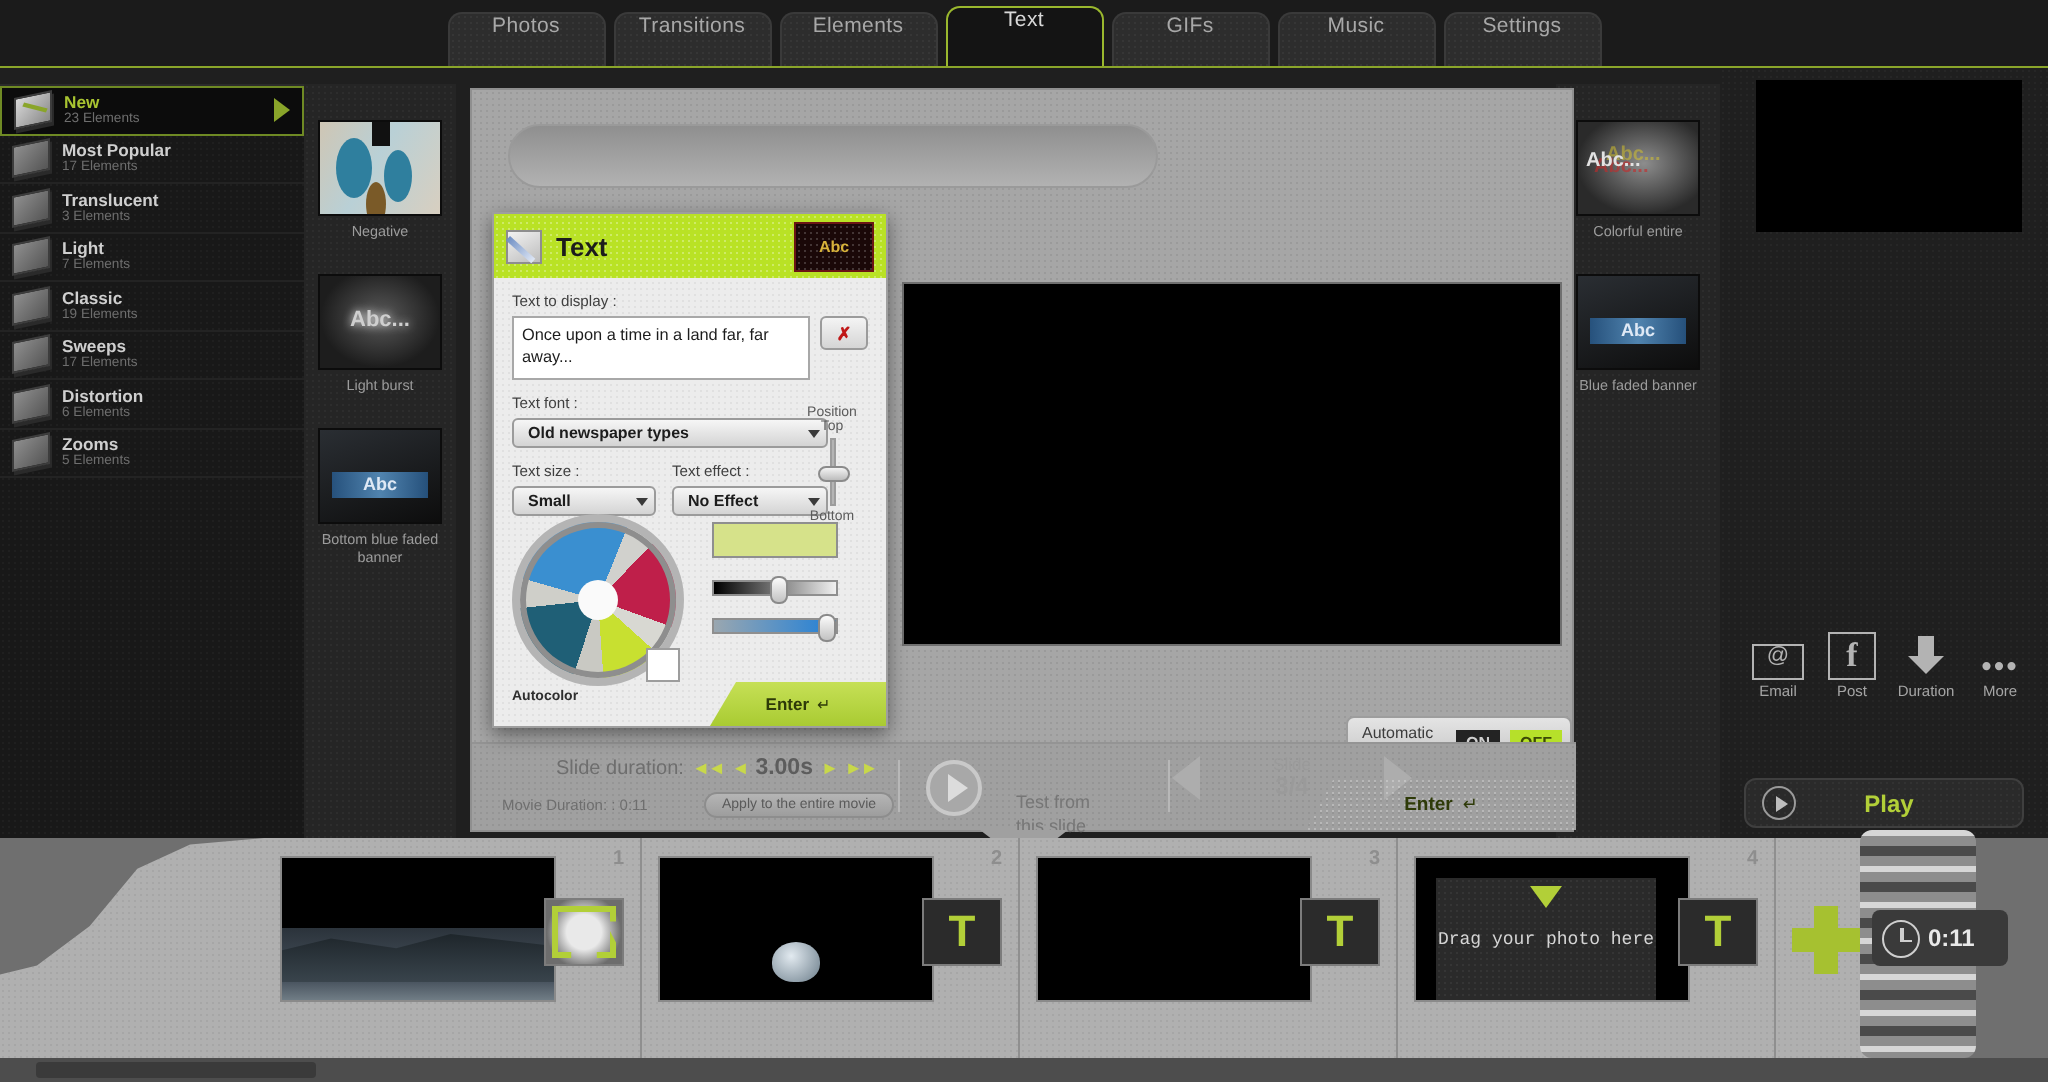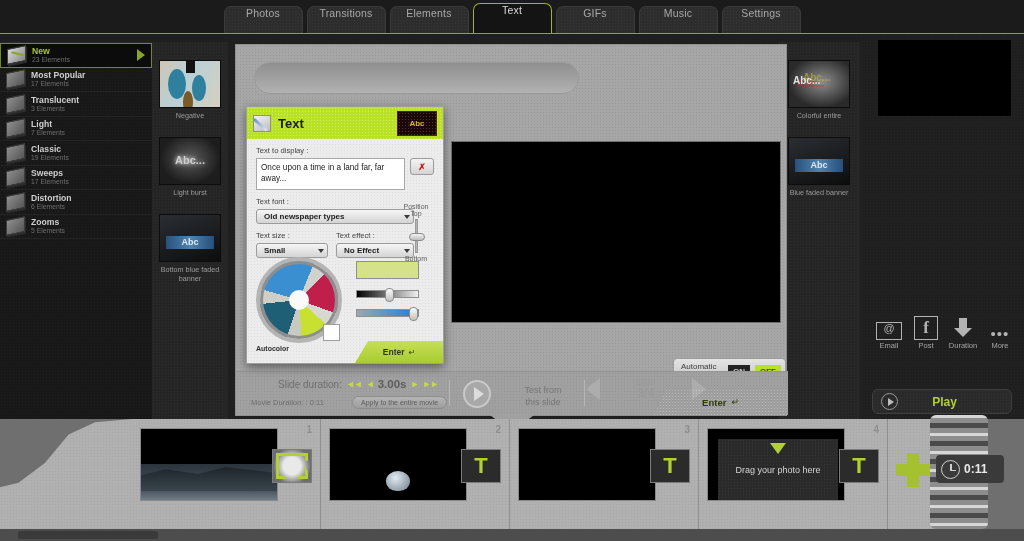--- a/index.html
+++ b/index.html
@@ -172,22 +172,22 @@
     position: absolute; left: 227px; top: 8px; width: 28px; height: 28px;
     border-radius: 50%; border: 2px solid #c9c9c9;
     background: #a8a8a8; display:flex; align-items:center; justify-content:center;
   }
   .play-circle::after {
     content:""; width:0; height:0; margin-left:3px;
     border-left: 10px solid #dcdcdc;
     border-top: 7px solid transparent; border-bottom: 7px solid transparent;
   }
   .test-from {
-    position: absolute; left: 272px; top: 13px; width: 70px;
-    font-size: 9px; color: #767676; line-height: 1.3; text-align:center;
+    position: absolute; left: 272px; top: 24px; width: 70px;
+    font-size: 9px; color: #767676; line-height: 1.3; text-align:left;
   }
   .divider-v { position:absolute; top:8px; width:1px; height:26px; background:#b8b8b8; }
   .slide-nav { position: absolute; left: 350px; top: 6px; width: 120px; display:flex; align-items:center; justify-content:space-between; }
   .navtri { width:0; height:0; border-top:11px solid transparent; border-bottom:11px solid transparent; }
   .navtri.left { border-right: 14px solid #adadad; }
   .navtri.right { border-left: 14px solid #adadad; }
   .slide-count { text-align:center; color:#9a9a9a; line-height:1.1; }
   .slide-count .w { font-size:8.5px; }
   .slide-count .n { font-size:12px; font-weight:bold; }
   .enter-tab {
@@ -366,25 +366,25 @@
     color:#b2cf38; font-size:22px; font-weight:bold; font-family:"Liberation Sans",sans-serif;
   }
   .sl-trans.burst { background:radial-gradient(circle,#e9e9e9 35%,#6d6d6d 75%); }
   .sl-trans.burst::after{ content:""; position:absolute; inset:3px;
     border:3px solid #b2cf38; clip-path: polygon(0 0,30% 0,30% 12%,12% 12%,12% 30%,0 30%, 0 0, 70% 0, 100% 0, 100% 30%, 88% 30%, 88% 12%, 70% 12%, 70% 0, 100% 70%,100% 100%,70% 100%,70% 88%,88% 88%,88% 70%,100% 70%, 0 70%, 12% 70%,12% 88%,30% 88%,30% 100%,0 100%); }
   .ph-photo { width:100%; height:100%; background:
     linear-gradient(180deg,#2b333b 0%,#4a5560 38%,#7d8a92 55%,#515e68 100%); }
   .ph-photo::after { content:""; display:block; height:38%; margin-top:26%;
     background:linear-gradient(180deg,#1b2227,#39444c); clip-path: polygon(0 40%,18% 18%,42% 36%,62% 10%,100% 32%,100% 100%,0 100%); }
   .drag-box {
-    position:absolute; left:10px; top:10px; width:120px; height:62px;
+    position:absolute; left:10px; top:10px; width:110px; height:62px;
     background:#2a2a2a;
     background-image: radial-gradient(rgba(255,255,255,0.05) 0.5px, transparent 0.5px);
     background-size:3px 3px;
-    display:flex;align-items:center;justify-content:center;
+    display:flex;align-items:center;justify-content:center;font-family:Liberation Mono, monospace;
   }
   .drag-lbl { font-size:9px; color:#d5d5d5; }
   .drag-arrow { position:absolute; left:50%; top:4px; transform:translateX(-50%); width:0;height:0;
     border-left:8px solid transparent;border-right:8px solid transparent;border-top:11px solid #b2cf38; }
   .ph-small { position:absolute; left:50%; bottom:9px; transform:translateX(-50%);
     width:24px;height:20px;border-radius:50% 50% 45% 45%;
     background:radial-gradient(circle at 40% 35%,#e2eaf0,#6b7d8a); }
   .add-cell {
     width:74px; height:110px; position:relative; background:#b0b0b0;
     background-image: radial-gradient(rgba(0,0,0,0.06) 0.5px, transparent 0.5px);

